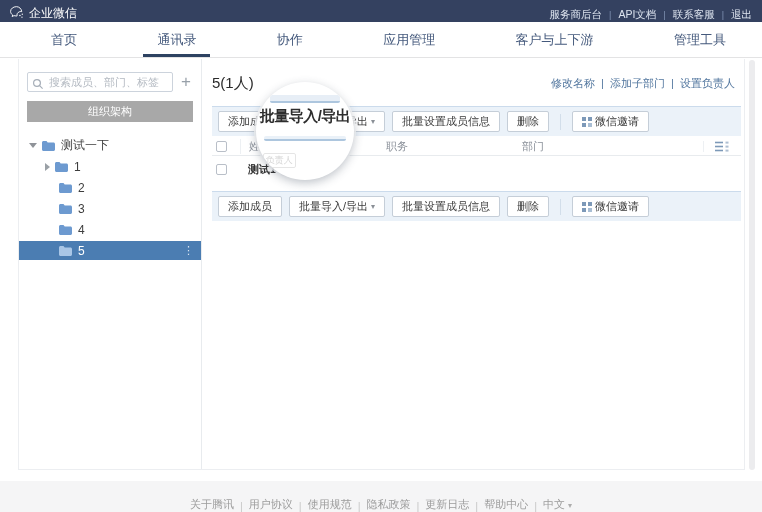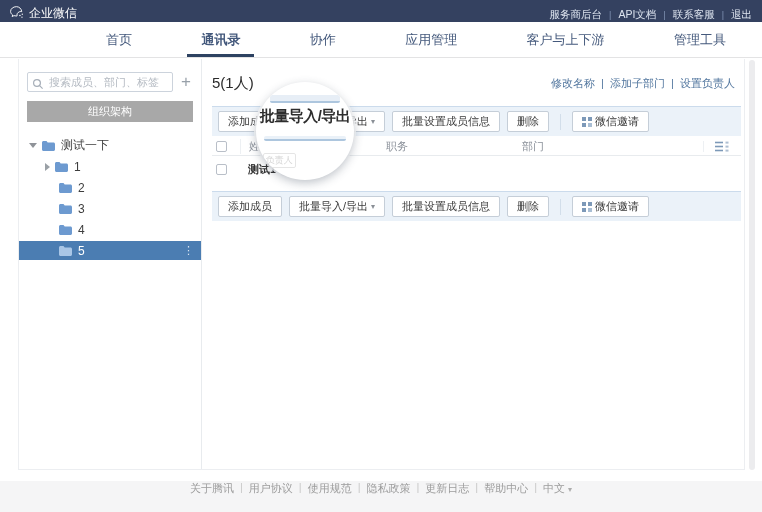--- a/index.html
+++ b/index.html
@@ -8,23 +8,23 @@
   .screen { position:absolute; inset:0; }
 
   
   .topbar { position:absolute; top:0; left:0; right:0; height:22px; background:#344160; display:flex; align-items:flex-end; justify-content:space-between; padding:0 10px; }
   .brand { display:flex; align-items:center; gap:5px; color:#fff; font-size:12px; }
   .topbar-links { display:flex; align-items:center; font-size:10.5px; color:#dde4ef; }
   .topbar-links .tlink { cursor:pointer; }
   .topbar-links .tsep { margin:0 7px; color:#8093b3; font-size:9px; }
 
   
-  .nav { position:absolute; top:22px; left:0; right:0; height:36px; border-bottom:1px solid #e3e3e4; display:flex; justify-content:space-between; align-items:stretch; padding:0 22px 0 92px; background:#fff; }
+  .nav { position:absolute; top:22px; left:0; right:0; height:36px; border-bottom:1px solid #e3e3e4; display:flex; justify-content:space-between; align-items:stretch; padding:0 22px 0 37px; background:#fff; }
   .nav-tab { display:flex; align-items:center; padding:3px 14px 0; font-size:13px; color:#44597c; border-bottom:3px solid transparent; cursor:pointer; white-space:nowrap; }
-  .nav-tab.active { border-bottom-color:#2d4261;font-weight:bold; }
+  .nav-tab.active { border-bottom-color:#2d4261; }
 
   
   .panel { position:absolute; top:59px; left:18px; width:727px; height:411px; background:#fff; border:1px solid #eceef1; border-top:none; display:flex; }
 
   
   .sidebar { width:183px; border-right:1px solid #e8ebee; padding-top:13px; position:relative; }
   .search-row { display:flex; align-items:center; gap:5px; padding:0 7px 0 8px; }
   .search-box { flex:1; position:relative; }
   .search-box input { width:100%; height:20px; border:1px solid #ccd3dc; border-radius:2px; font-size:11px; padding:0 4px 0 21px; color:#333; outline:none; font-family:inherit; }
   .search-box input::placeholder { color:#b4bac2; }
@@ -72,21 +72,21 @@
   .loupe { position:absolute; left:256px; top:82px; width:98px; height:98px; border-radius:50%; background:#fff; overflow:hidden; z-index:40; box-shadow:0 3px 10px rgba(60,70,90,.32), 0 0 0 2px rgba(255,255,255,.85); }
   .loupe-band1 { position:absolute; left:14%; right:14%; top:13%; height:8%; background:#e7eef6; border-bottom:2px solid #adc6de; border-radius:2px; }
   .loupe-text { position:absolute; top:26%; left:-4px; right:-4px; text-align:center; font-size:15px; font-weight:bold; color:#2d2d2d; letter-spacing:-0.5px; white-space:nowrap; }
   .loupe-band2 { position:absolute; left:8%; right:8%; top:55%; height:5%; background:#eaf1f8; border-bottom:2px solid #adc6de; border-radius:2px; }
   .loupe-badge { position:absolute; left:7%; top:72%; border:1px solid #ccc; color:#aaa; font-size:9px; padding:0 2px; border-radius:2px; opacity:.5; }
 
   
   .scroll-strip { position:absolute; right:7px; top:60px; width:6px; height:410px; background:#ececee; border-radius:3px; cursor:pointer; }
 
   
-  .footer { position:absolute; left:0; right:0; bottom:0; height:31px; background:#f5f5f6; display:flex; align-items:flex-start; justify-content:center; font-size:11px; color:#9c9c9c; }
+  .footer { position:absolute; left:0; right:0; bottom:0; height:31px; background:#f5f5f6; display:flex; align-items:flex-end; justify-content:center; font-size:11px; color:#9c9c9c; }
   .footer .flink { cursor:pointer; }
   .footer .fsep { margin:0 6px; color:#c9c9c9; }
   .footer .lang { cursor:pointer; }
   .footer .lang-caret { font-size:8px; margin-left:3px; color:#adadad; }
 </style>
 </head>
 <body>
 
 <div class="screen">
 

